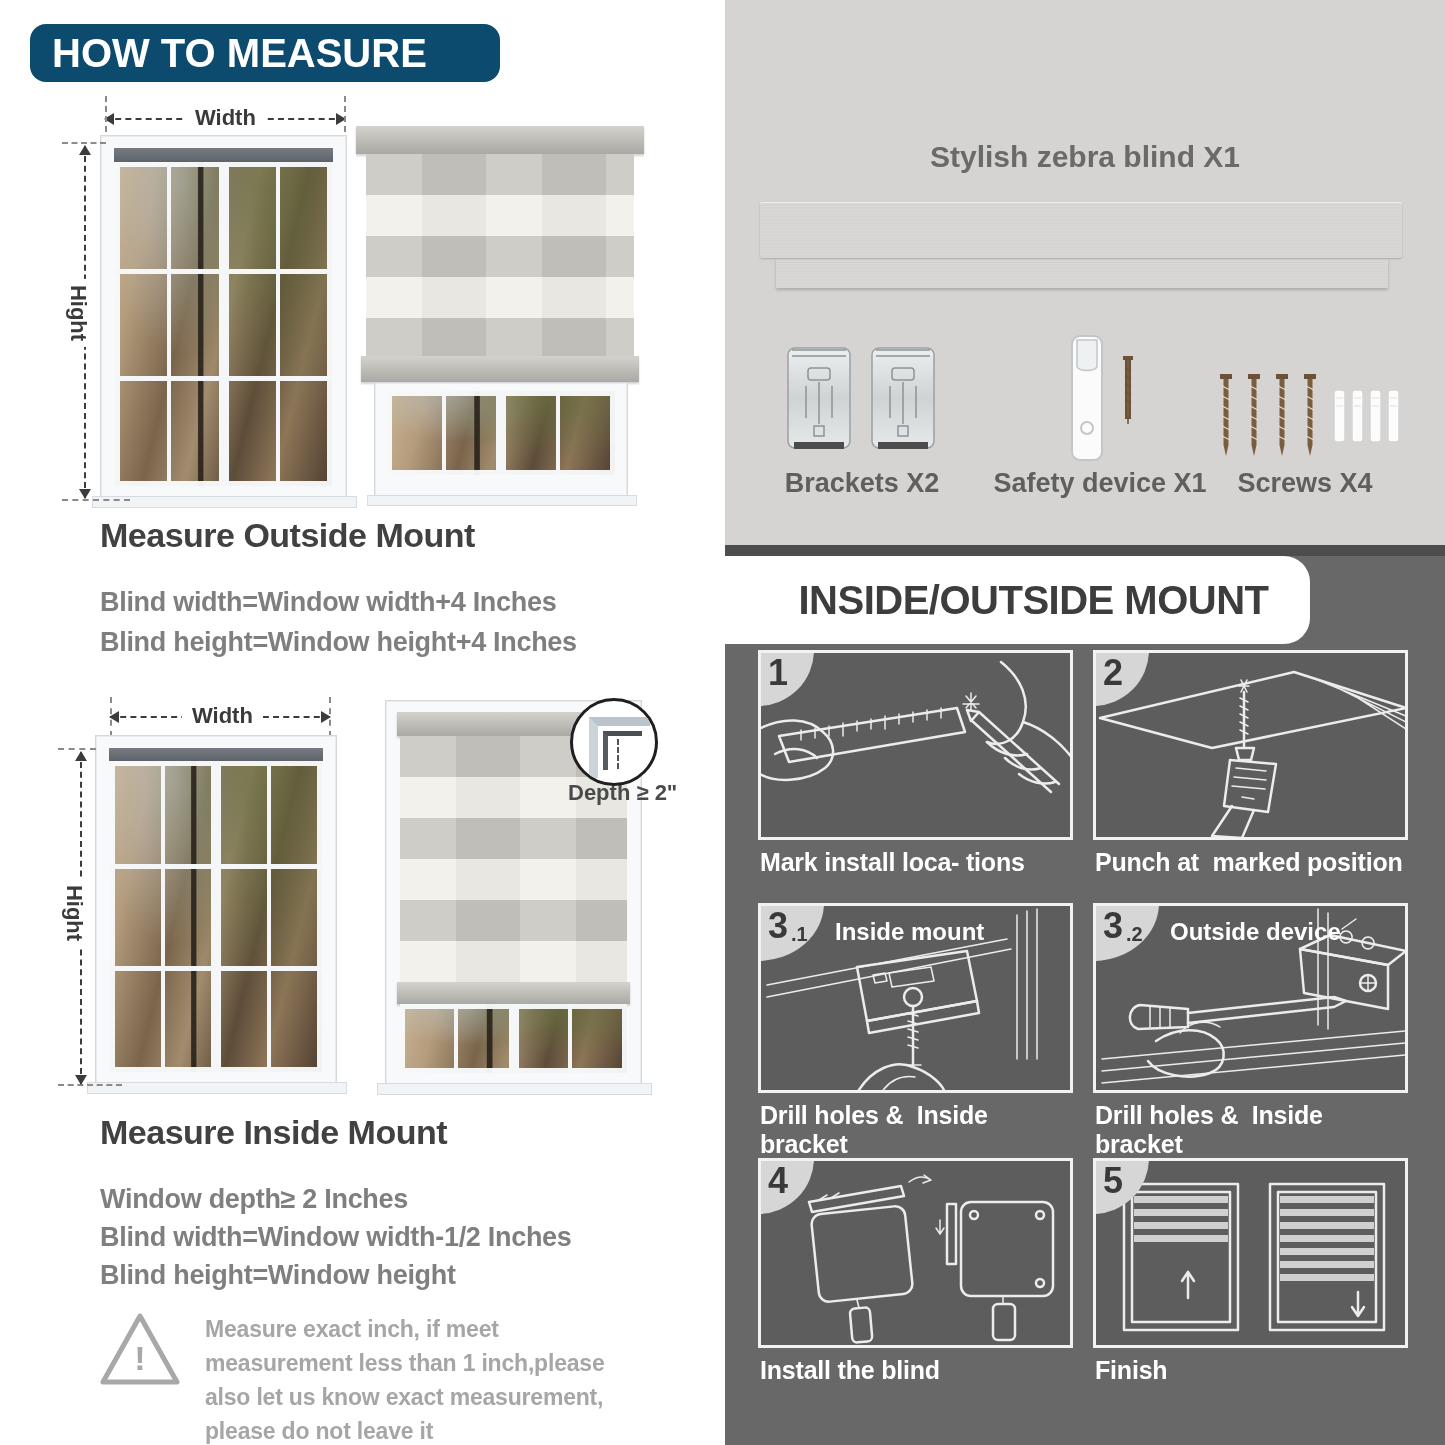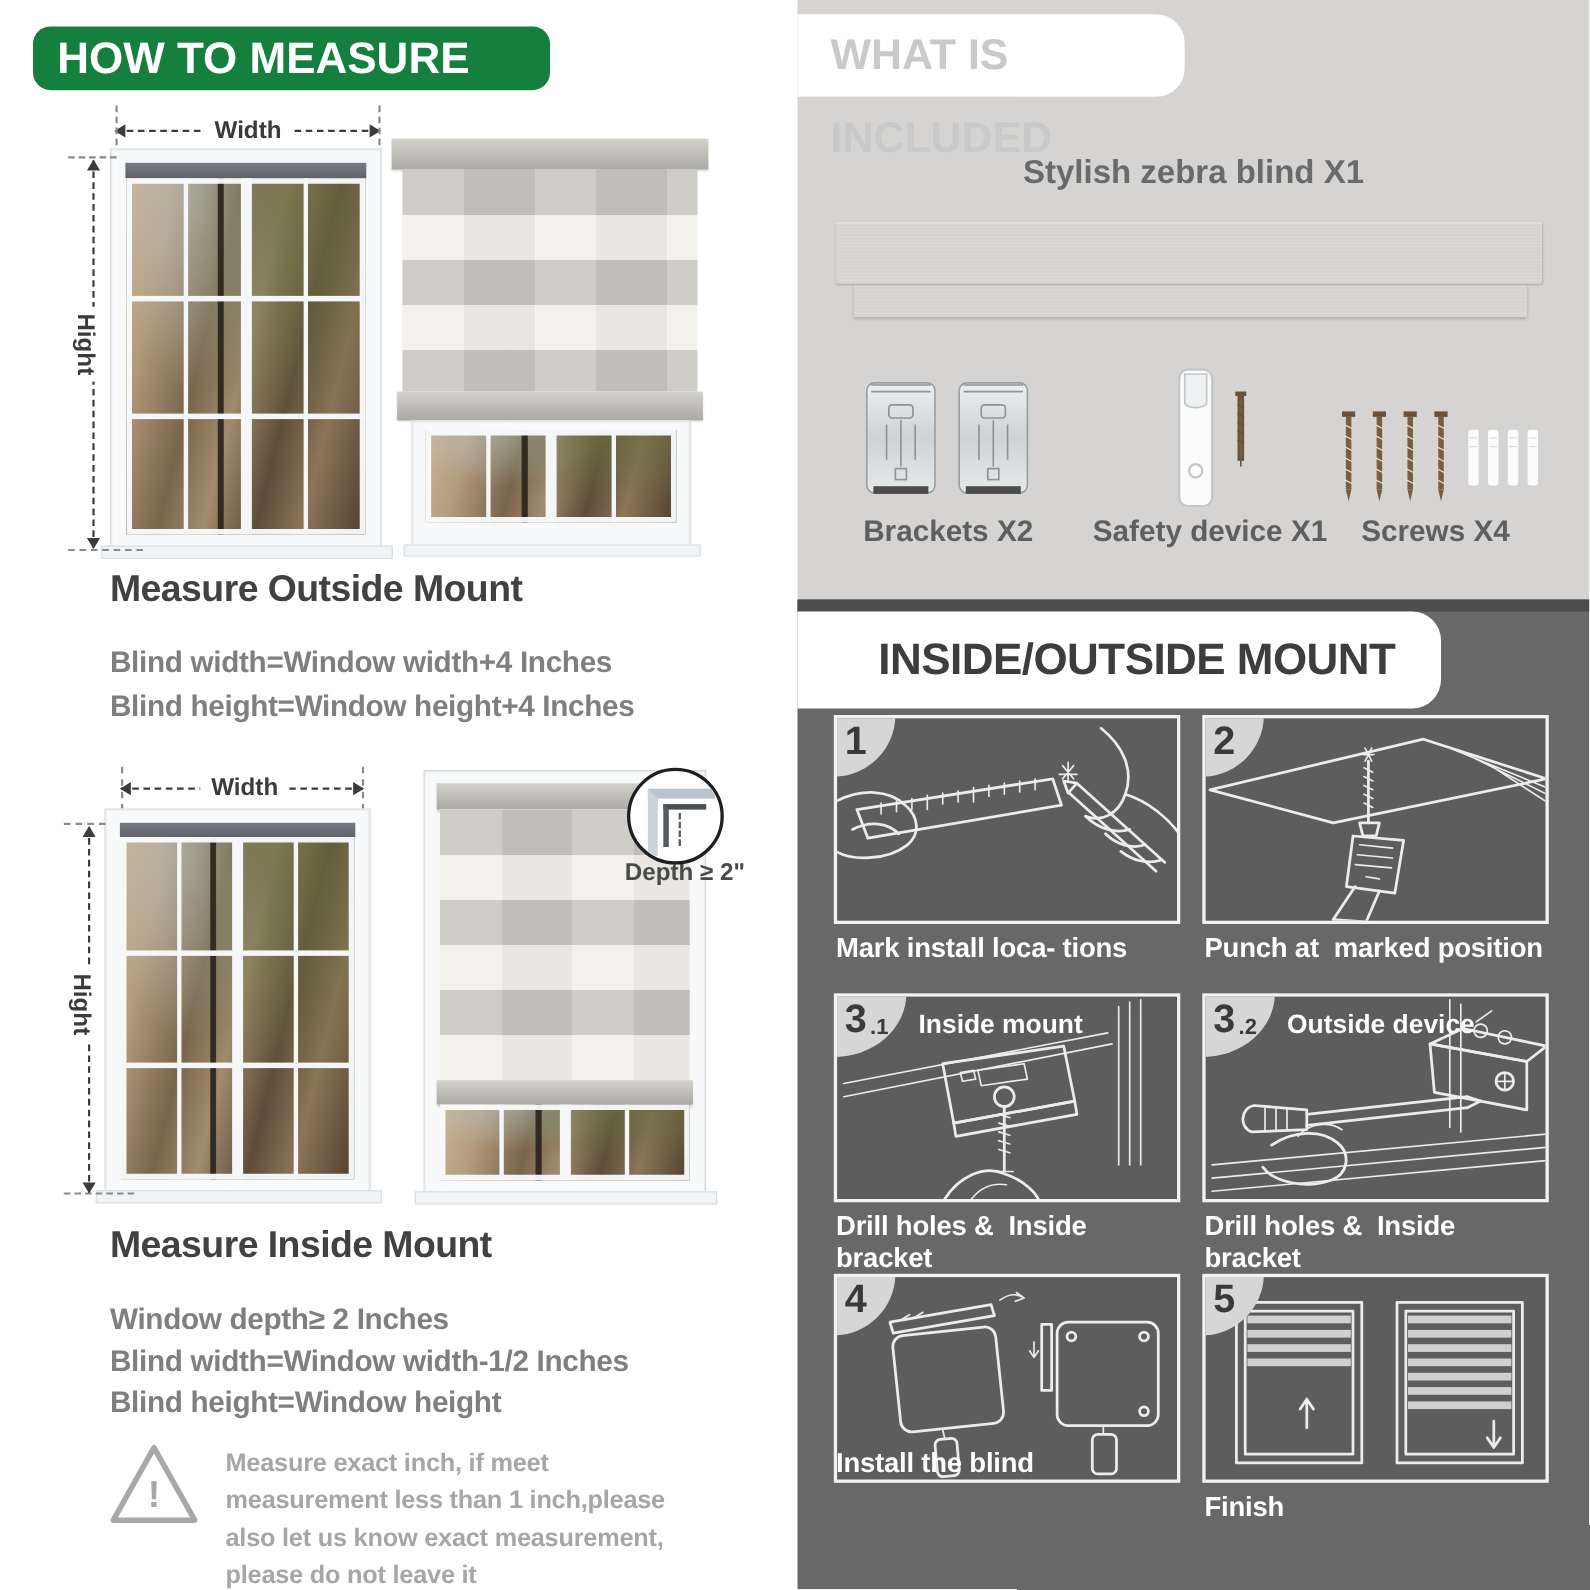--- a/index.html
+++ b/index.html
@@ -2,21 +2,21 @@
 <html><head>
 <meta charset="utf-8">
 <style>
   html,body{margin:0;padding:0;background:#fff;}
   #stage{position:relative;width:1445px;height:1445px;background:#ffffff;overflow:hidden;
          font-family:"Liberation Sans","DejaVu Sans",sans-serif;}
   .abs{position:absolute;}
   .bindtxt{white-space:pre-wrap;}
 
   
-  .banner-left{left:30px;top:24px;width:470px;height:58px;background:#15803d;border-radius:16px;
+  .banner-left{left:30px;top:24px;width:470px;height:58px;background:#0c4a6e;border-radius:16px;
                color:#fff;font-size:40px;font-weight:700;line-height:58px;padding-left:22px;
                letter-spacing:0px;box-sizing:border-box;}
   .sec-title{font-size:34px;font-weight:700;color:#414141;letter-spacing:-0.5px;}
   .sec-line{font-size:27px;font-weight:700;color:#7f7f7f;letter-spacing:-0.3px;margin-top:24px;}
 
   
   .window{background:#f7f9fa;border:1px solid #d5d9dc;box-shadow:inset 0 0 0 1px #e8ecee;}
   .win-photo{position:absolute;overflow:hidden;
      background:
        linear-gradient(90deg, transparent 38%, rgba(40,34,26,.9) 38.5%, rgba(40,34,26,.9) 40.5%, transparent 41%),
@@ -180,23 +180,20 @@
   <div class="abs sec-line" style="left:100px;top:1198px;">Blind width=Window width-1/2 Inches</div>
   <div class="abs sec-line" style="left:100px;top:1236px;">Blind height=Window height</div>
 
   <svg class="abs" style="left:95px;top:1308px;" width="90" height="84" viewBox="0 0 90 84">
     <path d="M45 8 L82 74 L8 74 Z" fill="none" stroke="#a8a8a8" stroke-width="5" stroke-linejoin="round"></path>
     <text x="45" y="62" text-anchor="middle" font-size="34" font-weight="bold" fill="#a8a8a8" font-family="Liberation Sans, sans-serif">!</text>
   </svg>
   <div class="abs warn-text bindtxt" style="left:205px;top:1312px;width:430px;">Measure exact inch, if meet measurement less than 1 inch,please also let us know exact measurement, please do not leave it</div>
 
   <div class="abs right-light"></div>
-  <div class="abs banner-included">
-    <span>WHAT IS INCLUDED</span>
-  </div>
 
   <div class="abs product-label" style="left:785px;top:140px;width:600px;">Stylish zebra blind X1</div>
 
   <div class="abs rail-top brushed" style="left:760px;top:202px;width:642px;height:56px;"></div>
   <div class="abs rail-bottom brushed" style="left:776px;top:258px;width:612px;height:30px;"></div>
 
   <svg class="abs" style="left:782px;top:338px;" width="158" height="122" viewBox="0 0 158 122">
     <defs>
       <linearGradient id="met" x1="0" y1="0" x2="0" y2="1">
         <stop offset="0" stop-color="#eceff0"></stop>
@@ -370,21 +367,21 @@
         <circle cx="279" cy="51" r="4"></circle>
         <circle cx="279" cy="119" r="4"></circle>
       <path class="thin" d="M242,132 l0,8"></path>
       <rect x="232" y="140" width="22" height="36" rx="5"></rect>
     </svg>
     <div class="badge">
         <span class="n">4</span>
         <span class="s"></span>
       </div>
   </div>
-  <div class="abs caption bindtxt" style="left:760px;top:1316px;width:320px;">Install the blind</div>
+  <div class="abs caption bindtxt" style="left:760px;top:1356px;width:320px;">Install the blind</div>
 
   <div class="abs step" style="left:1093px;top:1158px;">
     <svg width="315" height="190" viewBox="0 0 315 184" class="lineart">
       <rect x="28" y="20" width="114" height="146"></rect>
       <rect x="36" y="28" width="98" height="130"></rect>
       <rect class="fillband" x="38" y="32" width="94" height="7"></rect>
       <rect class="fillband" x="38" y="45" width="94" height="7"></rect>
       <rect class="fillband" x="38" y="58" width="94" height="7"></rect>
       <rect class="fillband" x="38" y="71" width="94" height="7"></rect>
       <path d="M92,134 L92,108 M92,108 l-6,9 M92,108 l6,9"></path>

